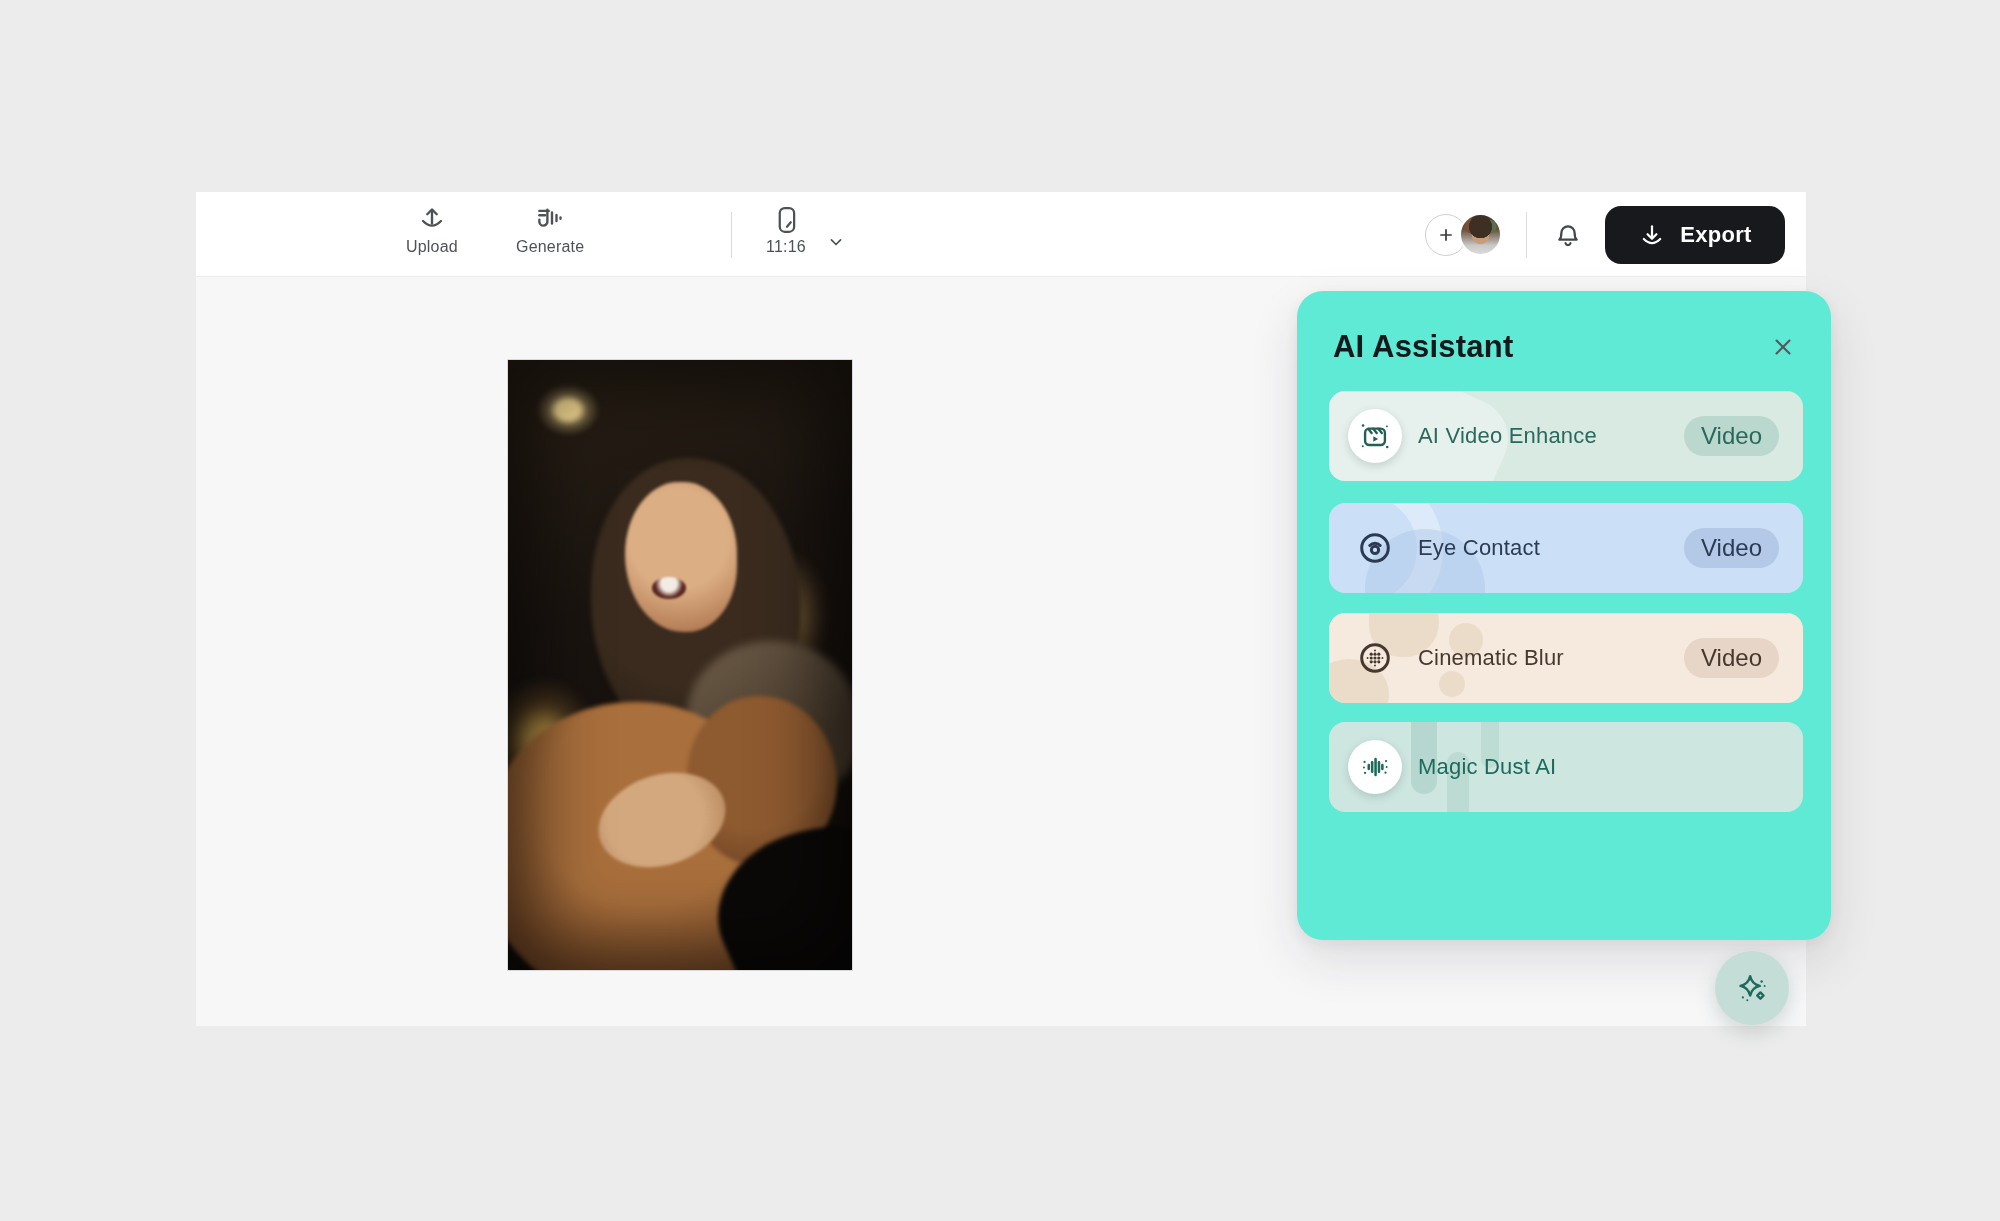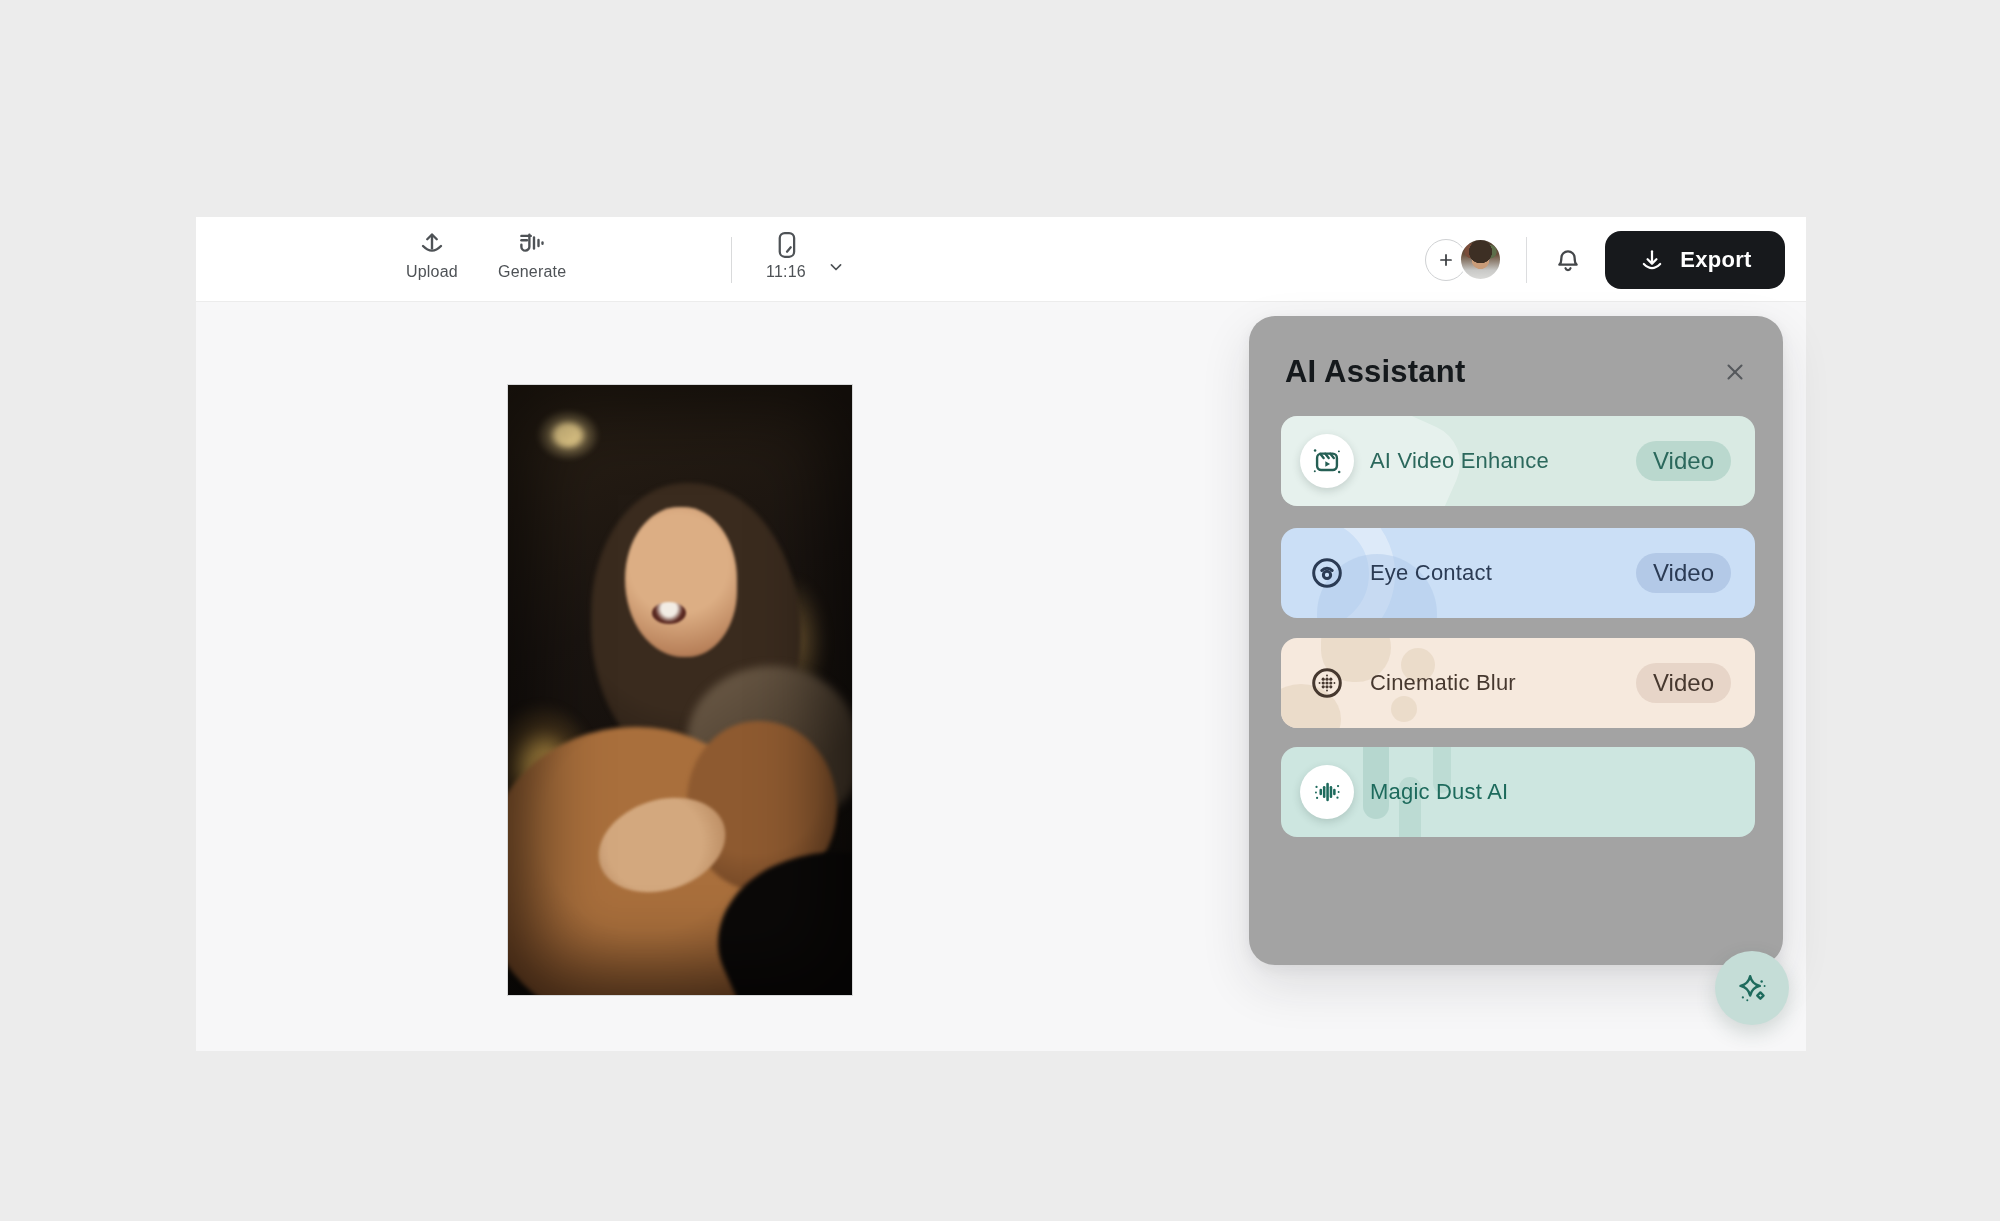--- a/index.html
+++ b/index.html
@@ -6,21 +6,21 @@
   html,body { width:2000px; height:1221px; }
   body {
     font-family:"Liberation Sans", sans-serif;
     background:#ececec;
     position:relative;
     overflow:hidden;
   }
   #stage { position:absolute; inset:0; }
 
   
-  .app { position:absolute; left:196px; top:192px; width:1610px; height:834px; background:#f7f7f8;margin-top:25px; }
+  .app { position:absolute; left:196px; top:192px; width:1610px; height:834px; background:#f7f7f8; }
 
   
   .topbar { position:absolute; left:0; top:0; width:1610px; height:85px; background:#ffffff; border-bottom:1px solid #ececec; }
   .tool { position:absolute; top:12px; display:flex; flex-direction:column; align-items:center; gap:4px; color:#4e5256; cursor:pointer; }
   .tool .lbl { font-size:16px; color:#4e5256; letter-spacing:.2px; }
   .tb-divider { position:absolute; width:1px; height:46px; background:#d9dadb; top:20px; }
   .chev { margin-top:14px; margin-left:8px; }
   .plus-circle { position:absolute; left:1229px; top:22px; width:42px; height:42px; border-radius:50%;
                  background:#ffffff; border:1.6px solid #cfd1d3; display:flex; align-items:center; justify-content:center; z-index:1; cursor:pointer; }
   .avatar { position:absolute; left:1263px; top:21px; width:43px; height:43px; border-radius:50%; z-index:2; cursor:pointer;
@@ -60,21 +60,21 @@
             background:radial-gradient(circle at 55% 34%,#a96f3c 0 40%,#7c4c28 78%,#5d3820 100%); filter:blur(2px); }
   .vf-dog-head { left:52%; top:55%; width:150px; height:170px; border-radius:48% 52% 50% 50%;
                  background:radial-gradient(circle at 45% 40%,#8e5a30 0 50%,#633c20 100%); filter:blur(2px); }
   .vf-hand { left:26%; top:68%; width:130px; height:90px; border-radius:50%; transform:rotate(-18deg);
              background:radial-gradient(circle at 45% 45%,#d3a87e 0 55%,#b07f55 100%); filter:blur(1.5px); }
   .vf-sleeve { left:62%; top:76%; width:220px; height:180px; border-radius:40% 60% 20% 40%; transform:rotate(-24deg);
                background:#0b0908; filter:blur(2px); }
   .vf-vignette { inset:0; box-shadow:inset 0 0 70px 26px rgba(0,0,0,.55); }
 
   
-  .panel { position:absolute; left:1053px; top:99px; width:534px; height:649px; background:#a3a3a3; border-radius:26px;
+  .panel { position:absolute; left:1101px; top:99px; width:534px; height:649px; background:#5eead4; border-radius:26px;
            box-shadow:0 20px 50px rgba(30,35,40,.12), 0 4px 14px rgba(30,35,40,.06); overflow:hidden;padding-left:12px; }
   .panel-header { position:absolute; left:36px; top:34px; right:36px; height:44px; display:flex; align-items:center; justify-content:space-between; }
   .panel-title { font-size:31px; font-weight:700; color:#15191c; letter-spacing:.2px; }
   .close-btn { width:36px; height:36px; display:flex; align-items:center; justify-content:center; cursor:pointer; margin-right:-6px; }
 
   .card { position:absolute; left:32px; width:474px; height:90px; border-radius:16px; display:flex; align-items:center;
           overflow:hidden; cursor:pointer; }
   .card .deco { position:absolute; pointer-events:none; }
   .card-icon-wrap { position:relative; z-index:2; display:flex; align-items:center; justify-content:center; }
   .icon-bubble { width:54px; height:54px; border-radius:50%; background:#ffffff; box-shadow:0 3px 8px rgba(40,60,55,.18);
@@ -133,21 +133,21 @@
         <span>
           <svg width="30" height="30" viewBox="0 0 24 24" fill="none" stroke="#4e5256" stroke-width="1.9" stroke-linecap="round" stroke-linejoin="round">
             <path d="M12 15.5V4.8"></path>
               <path d="M8.2 8.2 12 4.4l3.8 3.8"></path>
               <path d="M4.8 13.6q7.2 7.4 14.4 0"></path>
           </svg>
         </span>
         <span class="lbl">Upload</span>
       </div>
 
-      <div class="tool" style="left:302px;">
+      <div class="tool" style="left:320px;">
         <span>
           <svg width="30" height="30" viewBox="0 0 24 24" fill="none" stroke="#4e5256" stroke-width="1.9" stroke-linecap="round" stroke-linejoin="round">
             <path d="M3.5 5.5h7.5"></path>
               <path d="M3.5 9h4.5"></path>
             <path d="M3.5 12.5v1.6a3.2 3.2 0 0 0 6.4 0V4.6"></path>
             <path d="M13.6 6.8v8.8"></path>
               <path d="M17.2 8.8v4.8"></path>
               <path d="M20.4 10.8v1"></path>
           </svg>
         </span>

